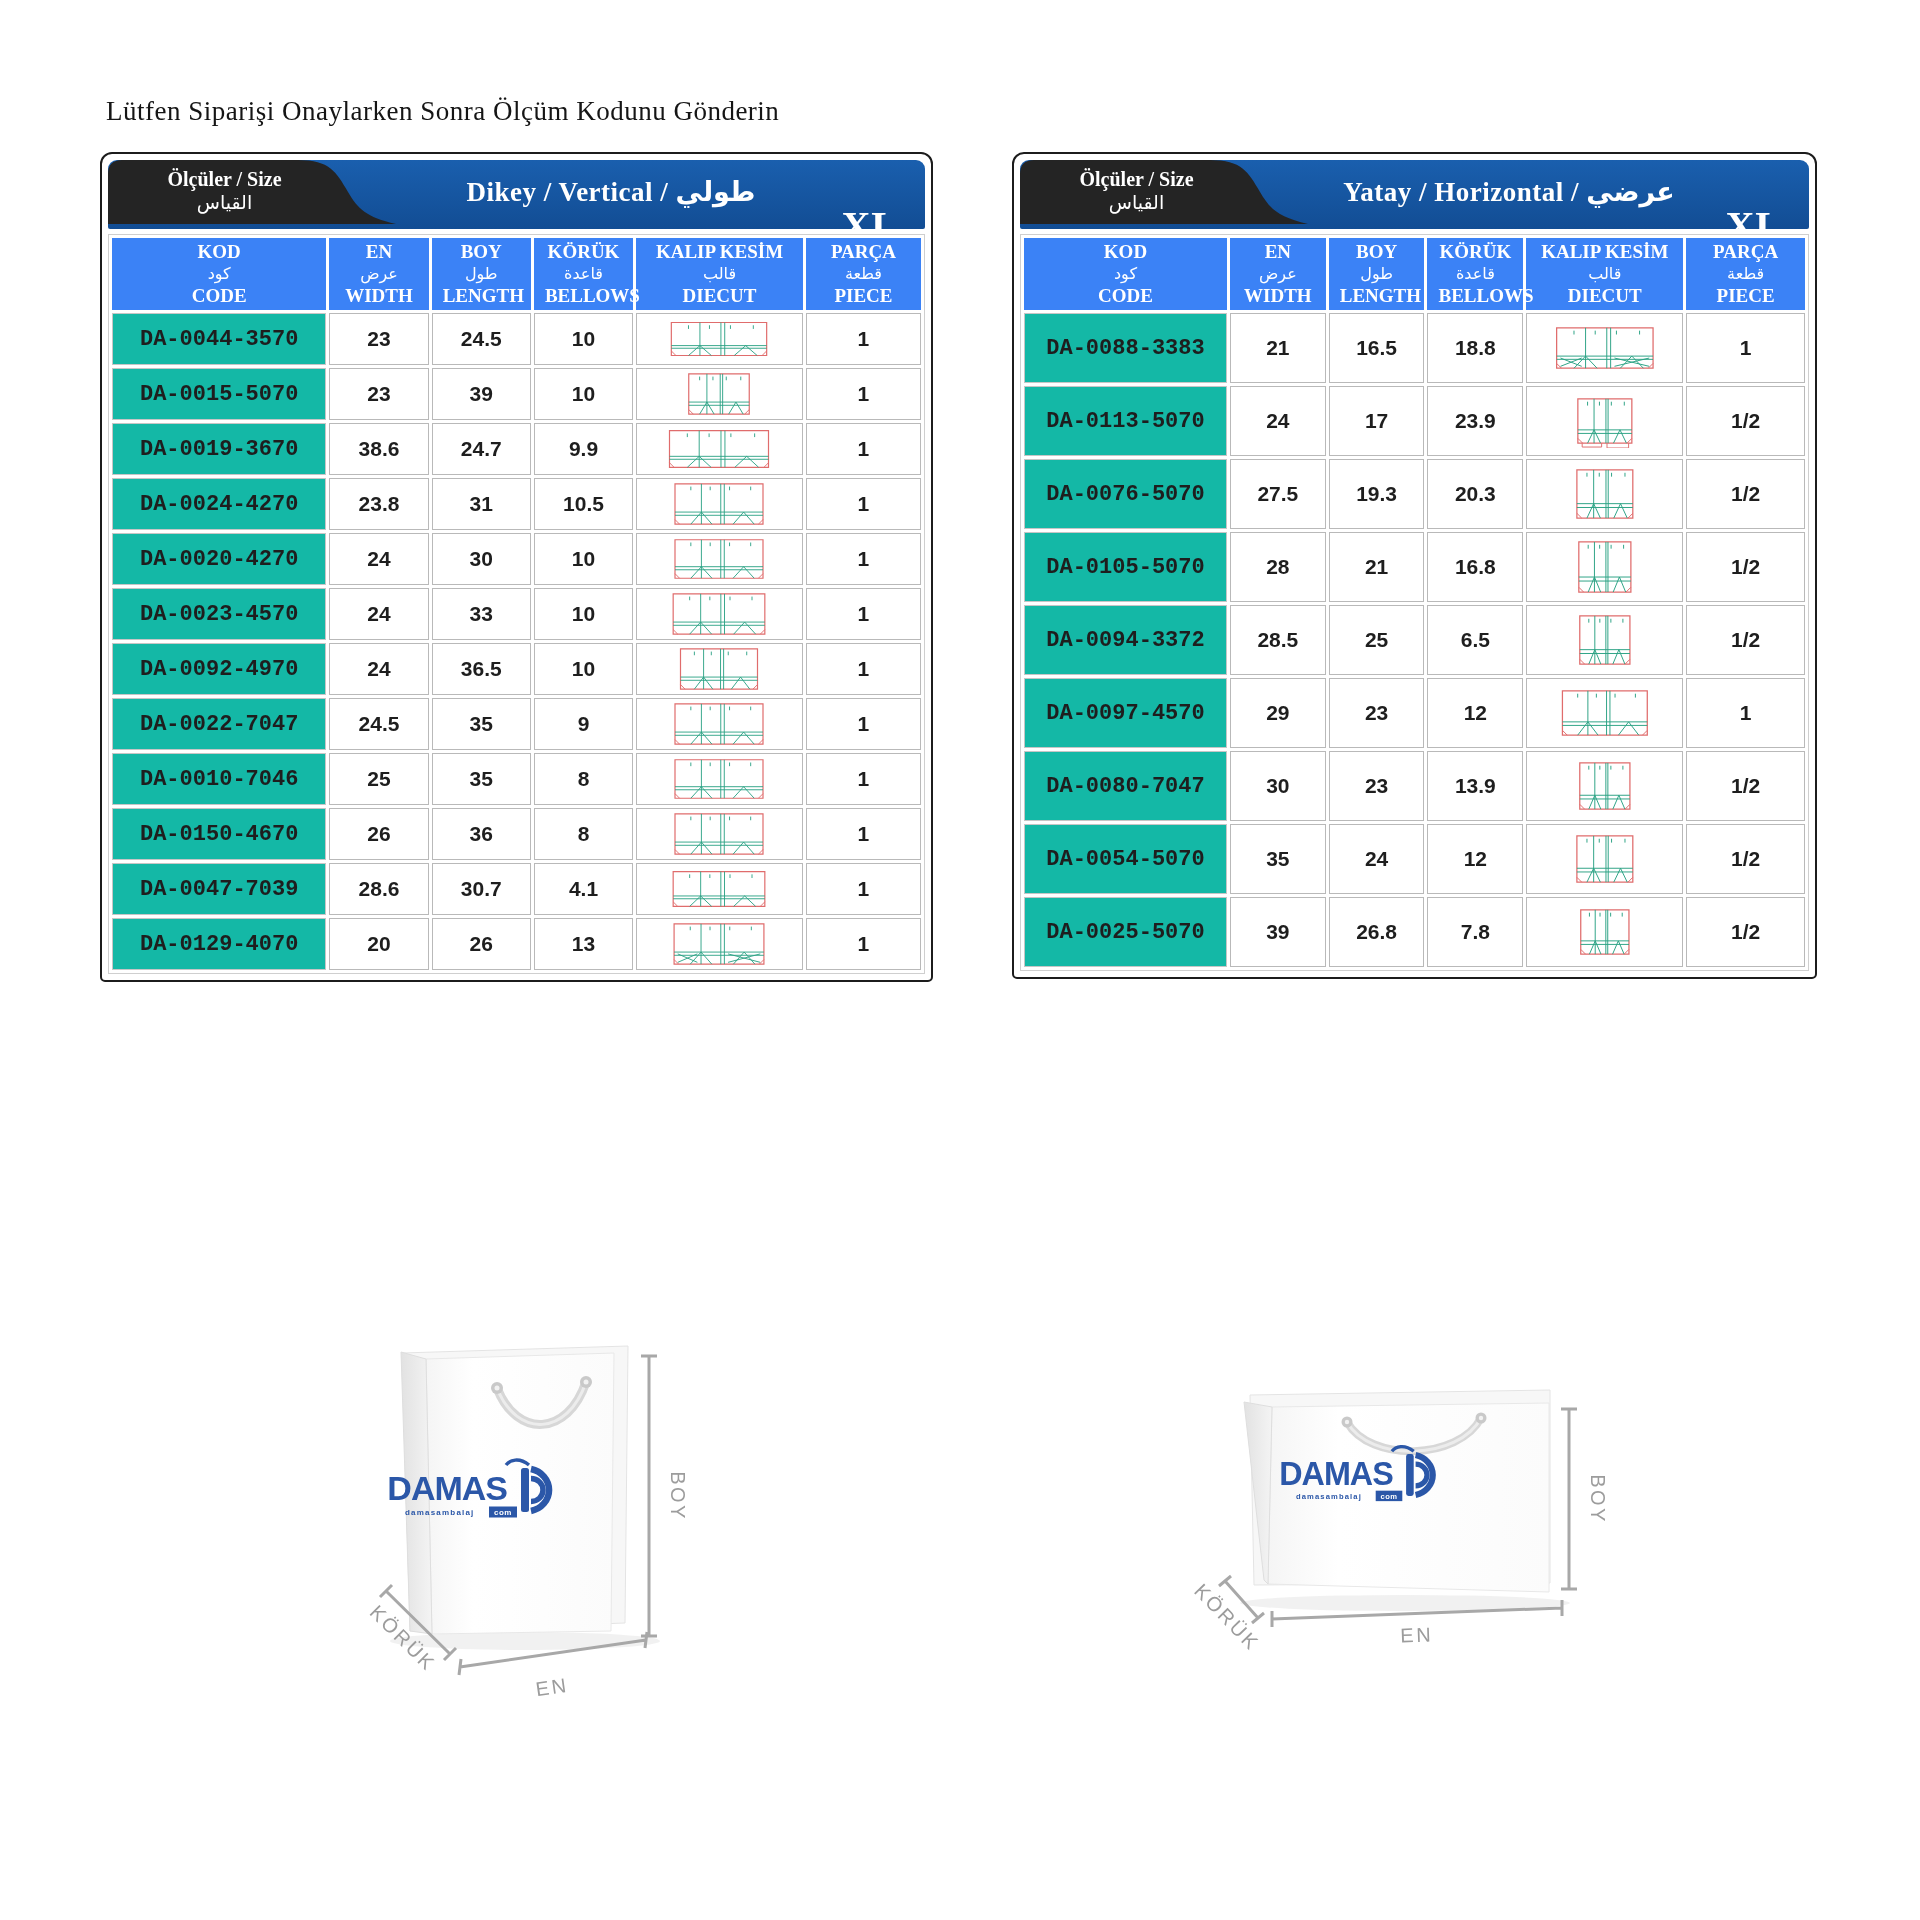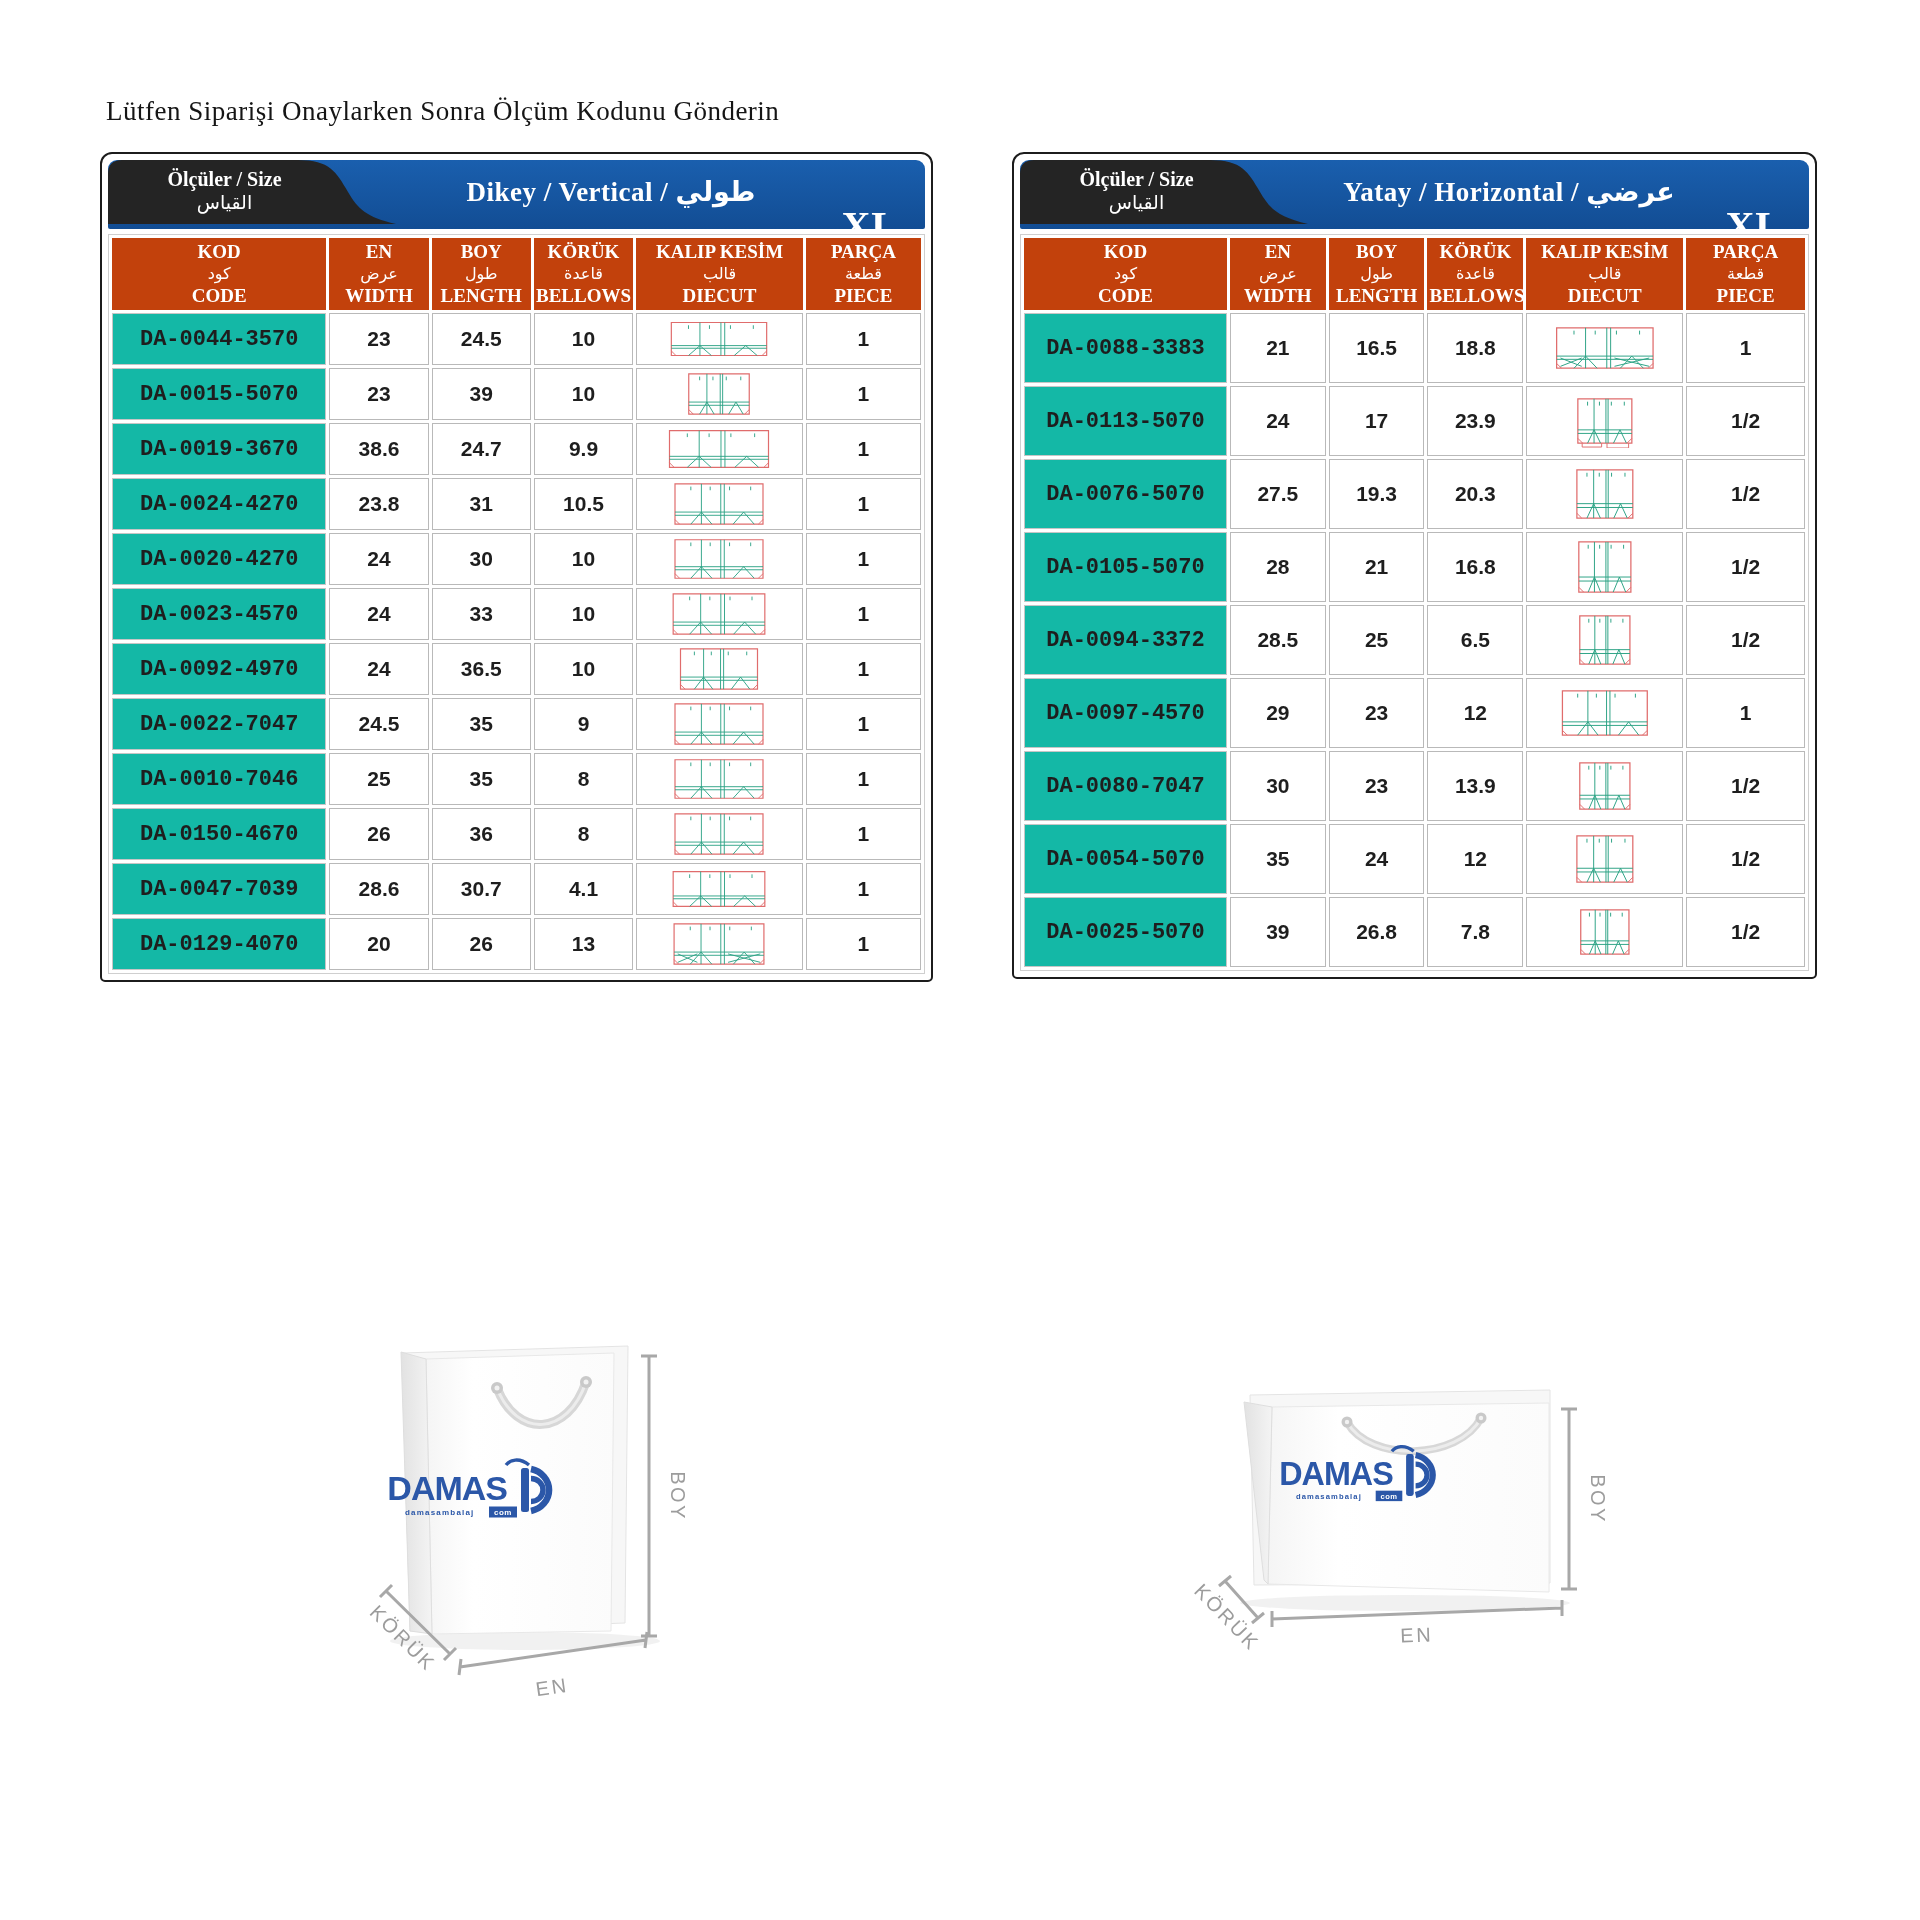--- a/index.html
+++ b/index.html
@@ -29,22 +29,22 @@
     position:absolute;left:300px;right:111px;top:0;height:64px;
     display:flex;align-items:center;justify-content:center;
     color:#fff;font:bold 27px "Liberation Serif","DejaVu Sans",serif;letter-spacing:0.5px;
   }
   .xl-badge{position:absolute;right:26px;top:6px;text-align:center;color:#fff;line-height:1;}
   .xl{font:bold 40px "Liberation Serif",serif;letter-spacing:1px;margin-top:36px;}
   .xl-code{font:15px "Liberation Sans",sans-serif;margin-top:1px;}
   .grid-wrap{border:1px solid #cfcfcf;margin-top:5px;background:#fff;}
   table.grid{width:100%;border-collapse:separate;border-spacing:3px;table-layout:fixed;}
   .grid th{
-    background:#c2410c;color:#fff;vertical-align:middle;text-align:center;
-    padding:3px 2px;height:64px;font-weight:normal;
+    background:#3b82f6;color:#fff;vertical-align:middle;text-align:center;
+    padding:3px 11px;height:64px;font-weight:normal;
   }
   .h-tr,.h-en{font:bold 19px "Liberation Serif",serif;line-height:1.2;}
   .h-ar{font:16px "DejaVu Sans",sans-serif;line-height:1.3;}
   .grid td{
     border:1px solid #b9b9b9;background:#fff;text-align:center;vertical-align:middle;
     font:bold 21px "Liberation Sans",sans-serif;color:#1e1e1e;padding:0;
   }
   #table-0 .grid td{height:50px;}
   #table-1 .grid td{height:68px;}
   .grid td.kod{background:#14b8a6;border-color:#c6c6c6;font-size:22px;font-family:Liberation Mono, monospace;}

